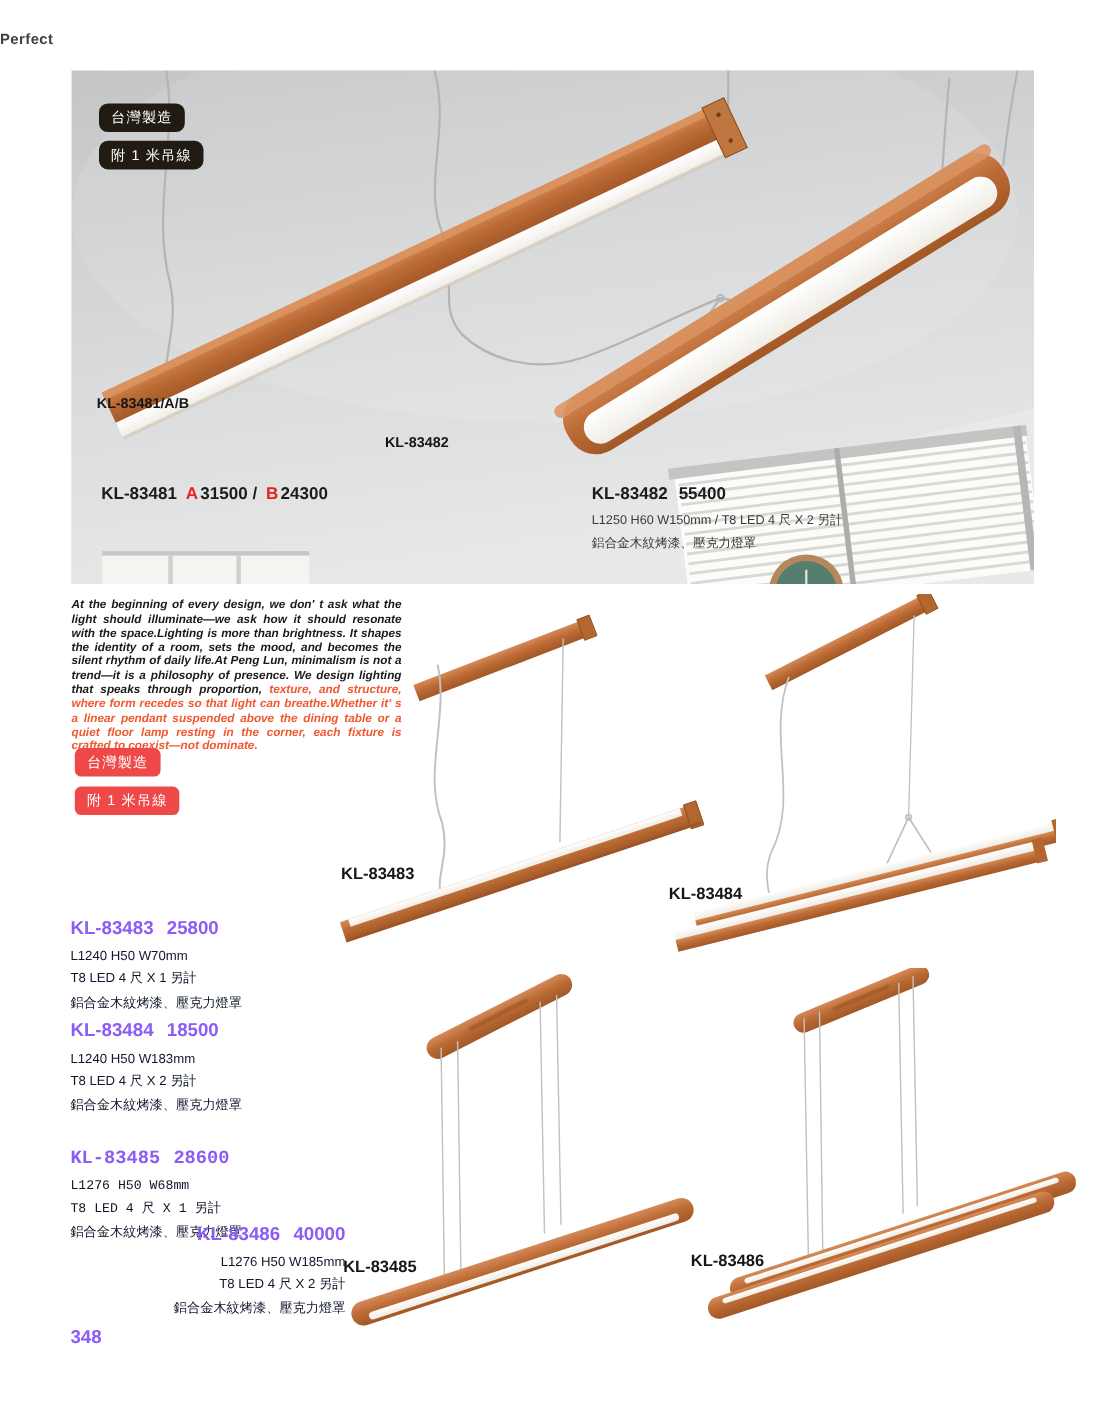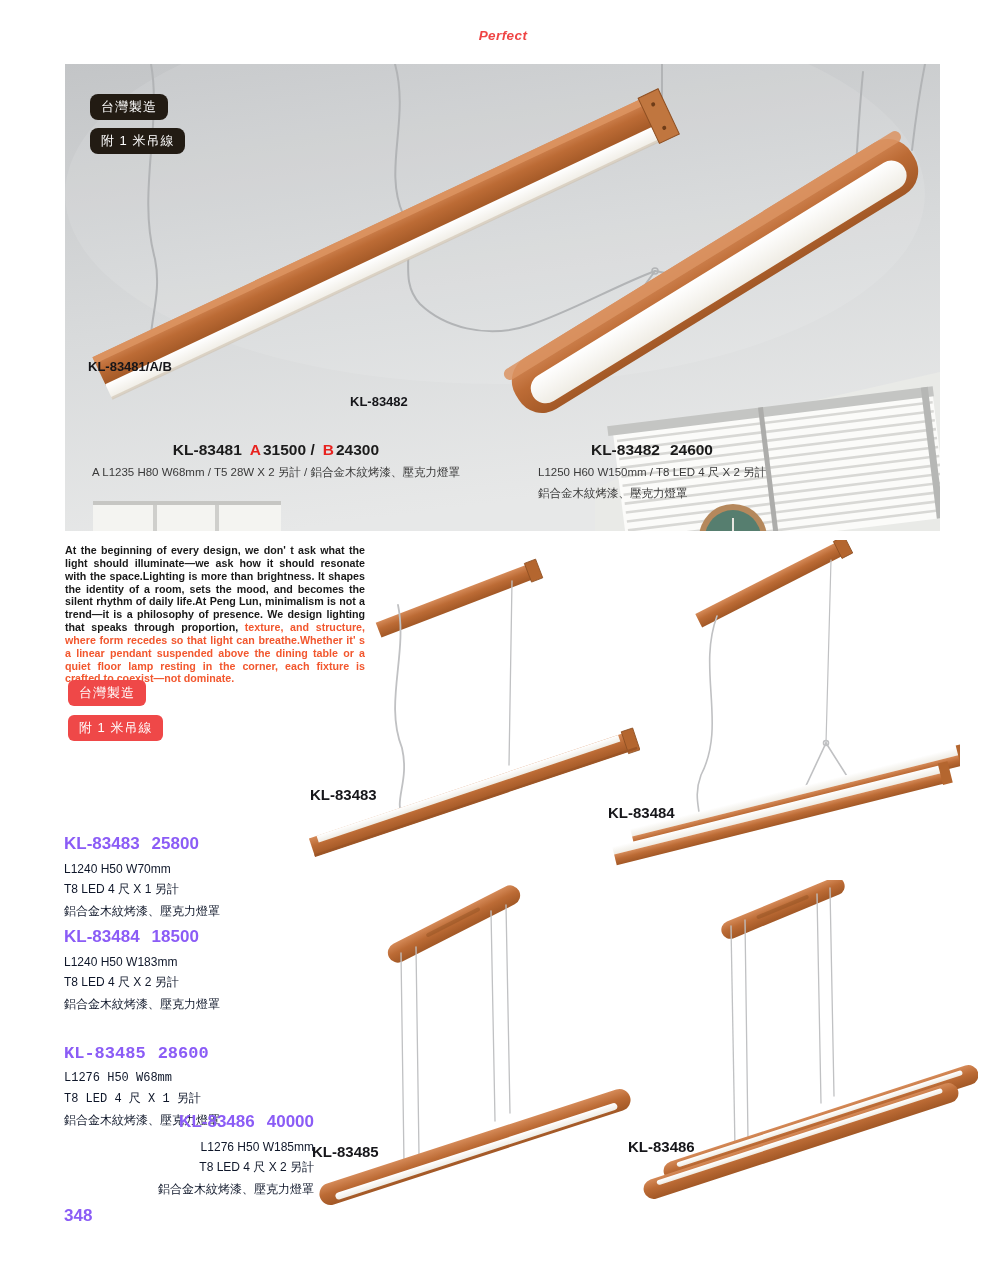--- a/index.html
+++ b/index.html
@@ -1,45 +1,45 @@
 <!DOCTYPE html>
 <html><head>
 <meta charset="utf-8">
 <style>
   * { margin:0; padding:0; box-sizing:border-box; }
   body { background:#ffffff; font-family:"Liberation Sans", sans-serif; }
   .page { position:relative; width:1006px; height:1287px; background:#ffffff; overflow:hidden; }
 
-  .header-title { position:absolute; top:28px; left:0; width:100%; text-align:center;
-    font-size:13.5px; font-weight:bold; color:#ef4444; letter-spacing:.4px;font-style:italic; }
+  .header-title { position:absolute; top:28px; left:0; width:100%; text-align:left;
+    font-size:13.5px; font-weight:bold; color:#404040; letter-spacing:.4px; }
 
   
   .hero { position:absolute; left:65px; top:64px; width:875px; height:467px; overflow:hidden; background:#d6d8d9; }
   .hero svg { position:absolute; left:0; top:0; }
 
   .badge-black { position:absolute; background:#221b13; color:#fff; border-radius:8px;
     font-size:13px; padding:4px 11px; letter-spacing:1px; white-space:nowrap; }
   .bb1 { left:25px; top:30px; }
   .bb2 { left:25px; top:64px; }
 
   .photo-label { position:absolute; font-size:13px; font-weight:bold; color:#16161a; white-space:nowrap; }
   .pl1 { left:23px; top:295px; }
   .pl2 { left:285px; top:330px; }
 
   .spec { position:absolute; top:377px; }
   .spec-left  { left:27px; }
   .spec-right { left:473px; }
-  .spec-title { font-size:15.5px; font-weight:bold; color:#1b1b1b; white-space:nowrap;text-align:center; }
+  .spec-title { font-size:15.5px; font-weight:bold; color:#1b1b1b; white-space:nowrap; }
   .spec-title .red { color:#e8221f; margin:0 2px 0 8px; }
   .spec-title .gap { margin-left:10px; }
   .spec-line { font-size:11.5px; color:#3a3a3a; margin-top:6px; white-space:nowrap; }
 
   
   .intro { position:absolute; left:65px; top:544px; width:300px; font-size:10.7px; font-weight:bold;
-    line-height:1.2; text-align:justify; color:#191919; }
+    line-height:1.2; text-align:justify; color:#191919;font-style:italic; }
   .intro .red { color:#f2572e; }
 
   .badge-red { position:absolute; background:#ef4848; color:#fff; border-radius:6px;
     font-size:13px; padding:4px 11px; letter-spacing:1px; white-space:nowrap; }
   .rb1 { left:68px; top:680px; }
   .rb2 { left:68px; top:715px; }
 
   
   .pshot { position:absolute; }
   #p83483 { left:300px; top:543px; }
@@ -164,26 +164,25 @@
     <div class="badge-black bb1">台灣製造</div>
     <div class="badge-black bb2">附 1 米吊線</div>
 
     <div class="photo-label pl1">KL-83481/A/B</div>
     <div class="photo-label pl2">KL-83482</div>
 
     <div class="spec spec-left">
       <div class="spec-title">
         <span>KL-83481</span><span class="red">A</span><span>31500 /</span><span class="red">B</span><span>24300</span>
       </div>
-      <div class="spec-line">A L1235 H80 W68mm / T5 28W X 2 另計 / 鋁合金木紋烤漆、壓克力燈罩</div>
     </div>
 
     <div class="spec spec-right">
       <div class="spec-title">
-        <span>KL-83482</span><span class="gap">24600</span>
+        <span>KL-83482</span><span class="gap">55400</span>
       </div>
       <div class="spec-line">L1250 H60 W150mm / T8 LED 4 尺 X 2 另計</div>
       <div class="spec-line">鋁合金木紋烤漆、壓克力燈罩</div>
     </div>
   </div>
 
   <div class="intro">
     <span>At the beginning of every design, we don' t ask what the light should illuminate—we ask how it should resonate with the space.Lighting is more than brightness. It shapes the identity of a room, sets the mood, and becomes the silent rhythm of daily life.At Peng Lun, minimalism is not a trend—it is a philosophy of presence. We design lighting that speaks through proportion, </span><span class="red">texture, and structure, where form recedes so that light can breathe.Whether it' s a linear pendant suspended above the dining table or a quiet floor lamp resting in the corner, each fixture is crafted to coexist—not dominate.</span>
   </div>
 

